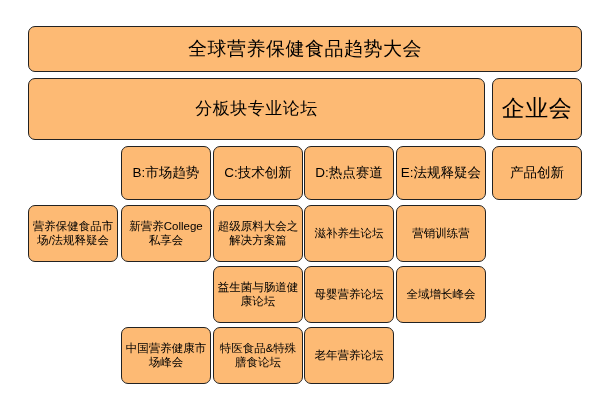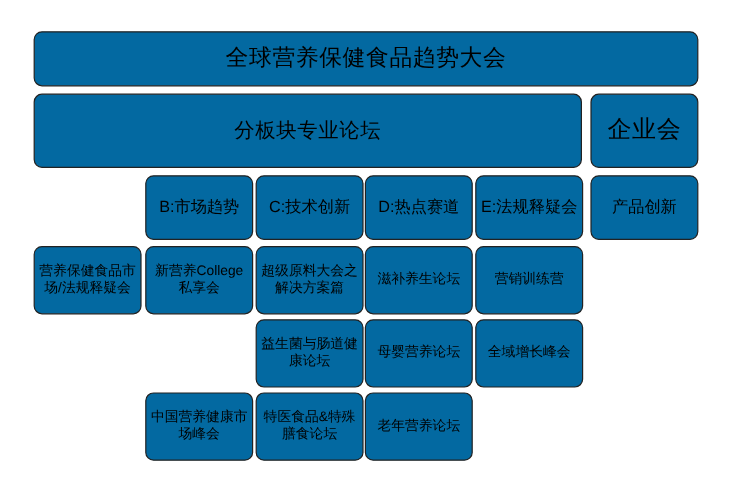--- a/index.html
+++ b/index.html
@@ -18,39 +18,39 @@
     position: relative;
     width: 609px;
     height: 409px;
     background: #ffffff;
   }
   .box {
     position: absolute;
     box-sizing: border-box;
     border: 1px solid #222222;
     border-radius: 7px;
-    background: #0369a1;
+    background: #fdba74;
     display: flex;
     align-items: center;
     justify-content: center;
     text-align: center;
     line-height: 1.18;
     padding: 1px 3px;
     overflow: hidden;
   }
   .box-title {
     font-size: 19px;
     letter-spacing: 0.5px;
   }
   .box-subtitle {
     font-size: 17px;
     letter-spacing: 0.5px;
   }
   .box-enterprise {
-    font-size: 20px;
+    font-size: 23px;
     letter-spacing: 0.5px;
   }
   .box-category {
     font-size: 13.5px;
   }
   .box-session {
     font-size: 11.5px;
   }
   .cell-text {
     display: block;

